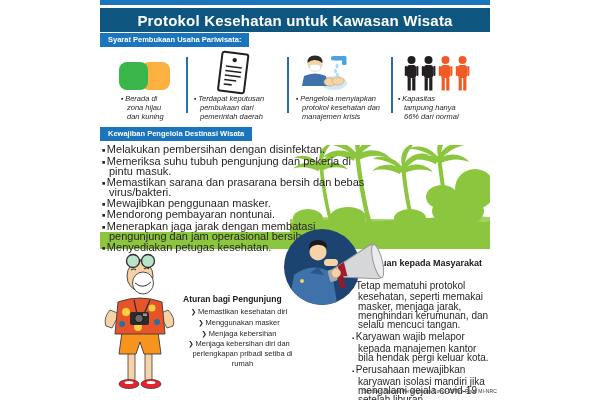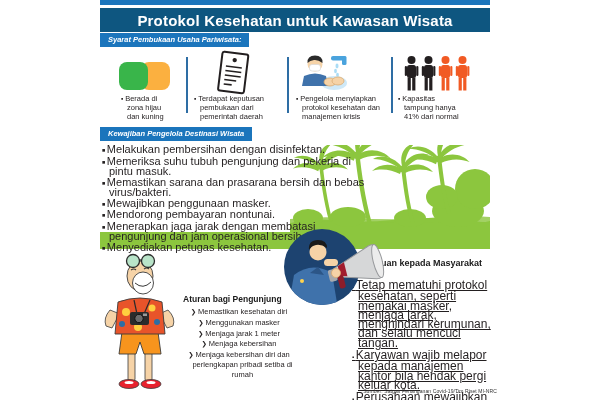--- a/index.html
+++ b/index.html
@@ -5,34 +5,34 @@
   html,body{margin:0;padding:0;background:#fff;}
   .stage{position:relative;width:600px;height:400px;background:#fff;overflow:hidden;
          font-family:"Liberation Sans","DejaVu Sans",sans-serif;color:#231f20;padding-left:40px;}
   .abs{position:absolute;}
   
   .top-strip{left:100px;top:0;width:390px;height:5px;background:#1b75bc;}
   .title-bar{left:100px;top:8px;width:390px;height:24px;background:#0e5680;
              display:flex;align-items:center;justify-content:center;}
   .title-bar span{color:#fff;font-size:15px;font-weight:bold;letter-spacing:.2px;}
   .badge{background:#1b75bc;color:#fff;font-weight:bold;font-size:7.5px;
-         padding:3px 8px 3px 8px;line-height:1;font-style:italic;}
+         padding:3px 8px 3px 8px;line-height:1;}
   .badge1{left:100px;top:33px;}
   .badge2{left:100px;top:127px;}
   
   .divider{width:2px;height:56px;background:#2e6da4;top:57px;}
   .cap{font-size:7.5px;line-height:9px;color:#231f20;}
   .cap::before{content:"▪ ";font-size:6.5px;}
-  .cap{padding-left:6px;text-indent:-6px;}
+  .cap{padding-left:6px;text-indent:-6px;font-style:italic;}
   
   .sq-item{font-size:11px;line-height:9.5px;margin-bottom:1px;
            padding-left:7px;text-indent:-7px;}
   .sq-item::before{content:"■ ";font-size:5.5px;vertical-align:1px;}
-  .imb-item{font-size:12px;line-height:9.3px;margin-bottom:3px;
-            padding-left:6px;text-indent:-6px;text-decoration:underline;}
+  .imb-item{font-size:10px;line-height:9.3px;margin-bottom:3px;
+            padding-left:6px;text-indent:-6px;}
   .imb-item::before{content:"▪ ";font-size:6px;}
   .arr-item{font-size:7.5px;line-height:9.8px;margin-bottom:1px;
             padding-left:7px;text-indent:-7px;text-align:center;}
   .arr-item::before{content:"❯ ";font-size:6.5px;}
   .sec-title{font-weight:bold;color:#1a1a1a;}
   .green-band{left:100px;top:232px;width:390px;height:17px;background:#8cc63e;}
   .source{font-size:5px;color:#333;letter-spacing:.1px;}
   .z0{z-index:0}.z1{z-index:1}.z2{z-index:2}.z3{z-index:3}
 </style>
 </head>
@@ -112,21 +112,21 @@
     </g>
     <g fill="#f15a24" transform="translate(51,0)">
       <circle cx="7.5" cy="4" r="4"></circle>
         <rect x="3" y="9" width="9" height="13" rx="2.5"></rect>
       <rect x="0.8" y="10" width="2.2" height="10" rx="1.1"></rect>
         <rect x="12.2" y="10" width="2.2" height="10" rx="1.1"></rect>
       <rect x="3.6" y="21.5" width="3.2" height="13"></rect>
         <rect x="8.2" y="21.5" width="3.2" height="13"></rect>
     </g>
   </svg>
-  <div class="abs cap" style="left:398px;top:94px;width:62px;">Kapasitas tampung hanya 41% dari normal</div>
+  <div class="abs cap" style="left:398px;top:94px;width:62px;">Kapasitas tampung hanya 66% dari normal</div>
 
   <div class="abs badge badge2">Kewajiban Pengelola Destinasi Wisata</div>
 
   <svg class="abs z0" style="left:290px;top:145px;" width="200" height="88" viewBox="0 0 200 88">
     <g fill="#8cc63e">
       <path d="M0,78 q20,-5 42,-3 q30,3 60,0 q42,-4 70,0 q14,2 28,1 L200,88 L0,88 Z"></path>
       <path d="M0,74 q30,-3 60,-1 q50,3 90,-1 q25,-2 50,0 l0,4 q-60,3 -120,1 q-45,-1 -80,1 Z" opacity=".8"></path>
       <ellipse cx="18" cy="73" rx="15" ry="9"></ellipse>
       <ellipse cx="58" cy="72" rx="18" ry="10"></ellipse>
       <ellipse cx="120" cy="73" rx="16" ry="9"></ellipse>
@@ -220,21 +220,20 @@
     <line x1="52" y1="50" x2="46" y2="64" stroke="#2b2b2b" stroke-width="1.2"></line>
     <rect x="32" y="62" width="19" height="13" rx="2" fill="#2b2b2b"></rect>
     <circle cx="41" cy="68.5" r="4.2" fill="#6b6b6b" stroke="#111" stroke-width="1"></circle>
     <rect x="45" y="63.5" width="4" height="2.5" fill="#9a9a9a"></rect>
   </svg>
 
   <div class="abs sec-title z2" style="left:183px;top:294px;font-size:8.5px;">Aturan bagi Pengunjung</div>
   <div class="abs z2" style="left:183px;top:307px;width:112px;">
     <div class="arr-item">Memastikan kesehatan diri</div>
     <div class="arr-item">Menggunakan masker</div>
-    <div class="arr-item">Menjaga jarak 1 meter</div>
     <div class="arr-item">Menjaga kebersihan</div>
     <div class="arr-item">Menjaga kebersihan diri dan perlengkapan pribadi setiba di rumah</div>
   </div>
 
   <svg class="abs z3" style="left:284px;top:229px;" width="116" height="82" viewBox="0 0 116 82">
     <defs>
         <clipPath id="medclip">
           <circle cx="38" cy="38" r="38"></circle>
         </clipPath>
       </defs>

